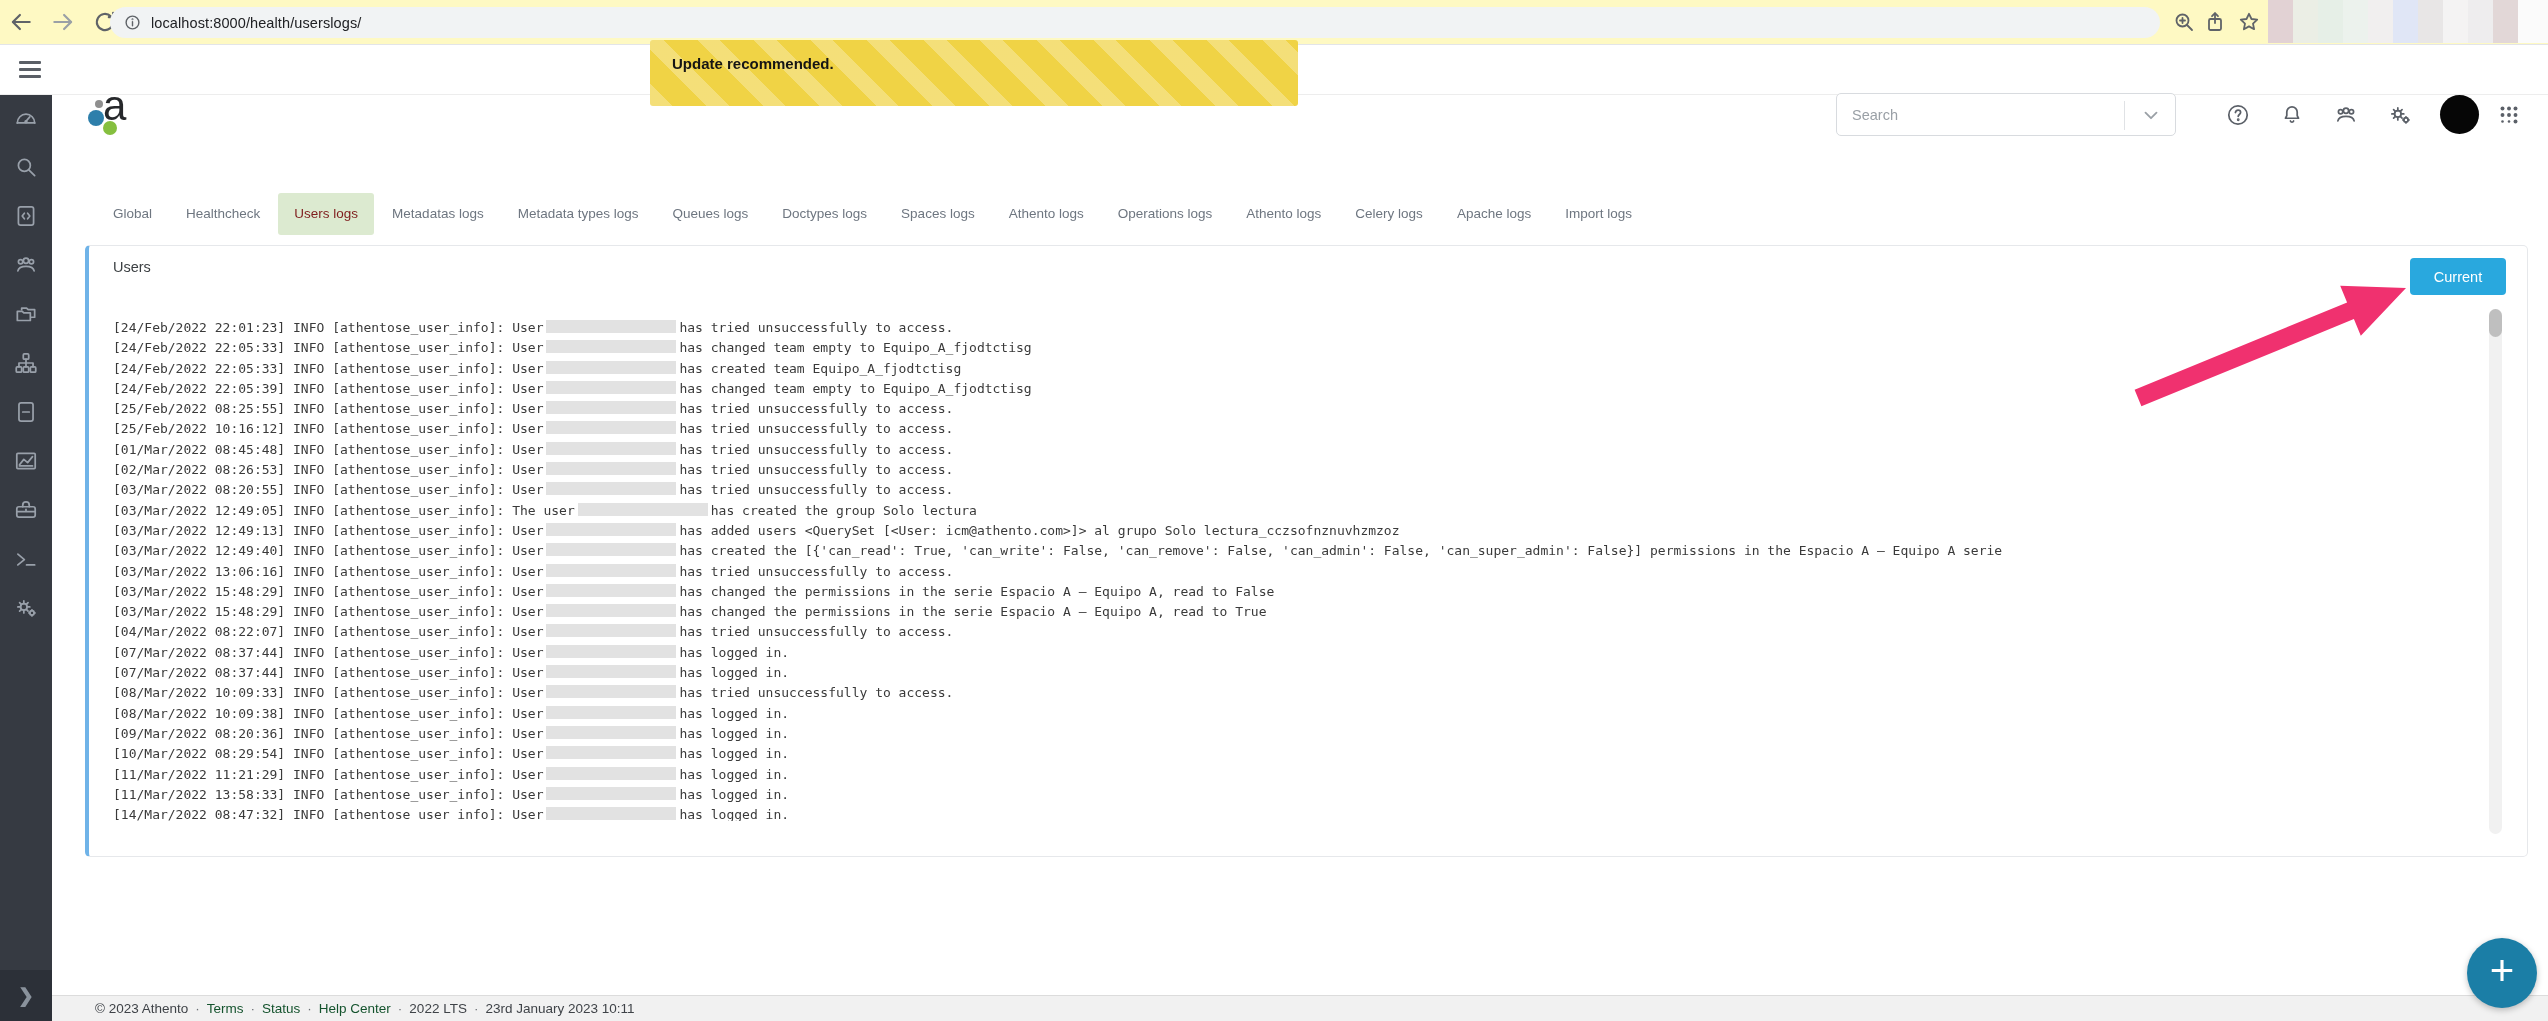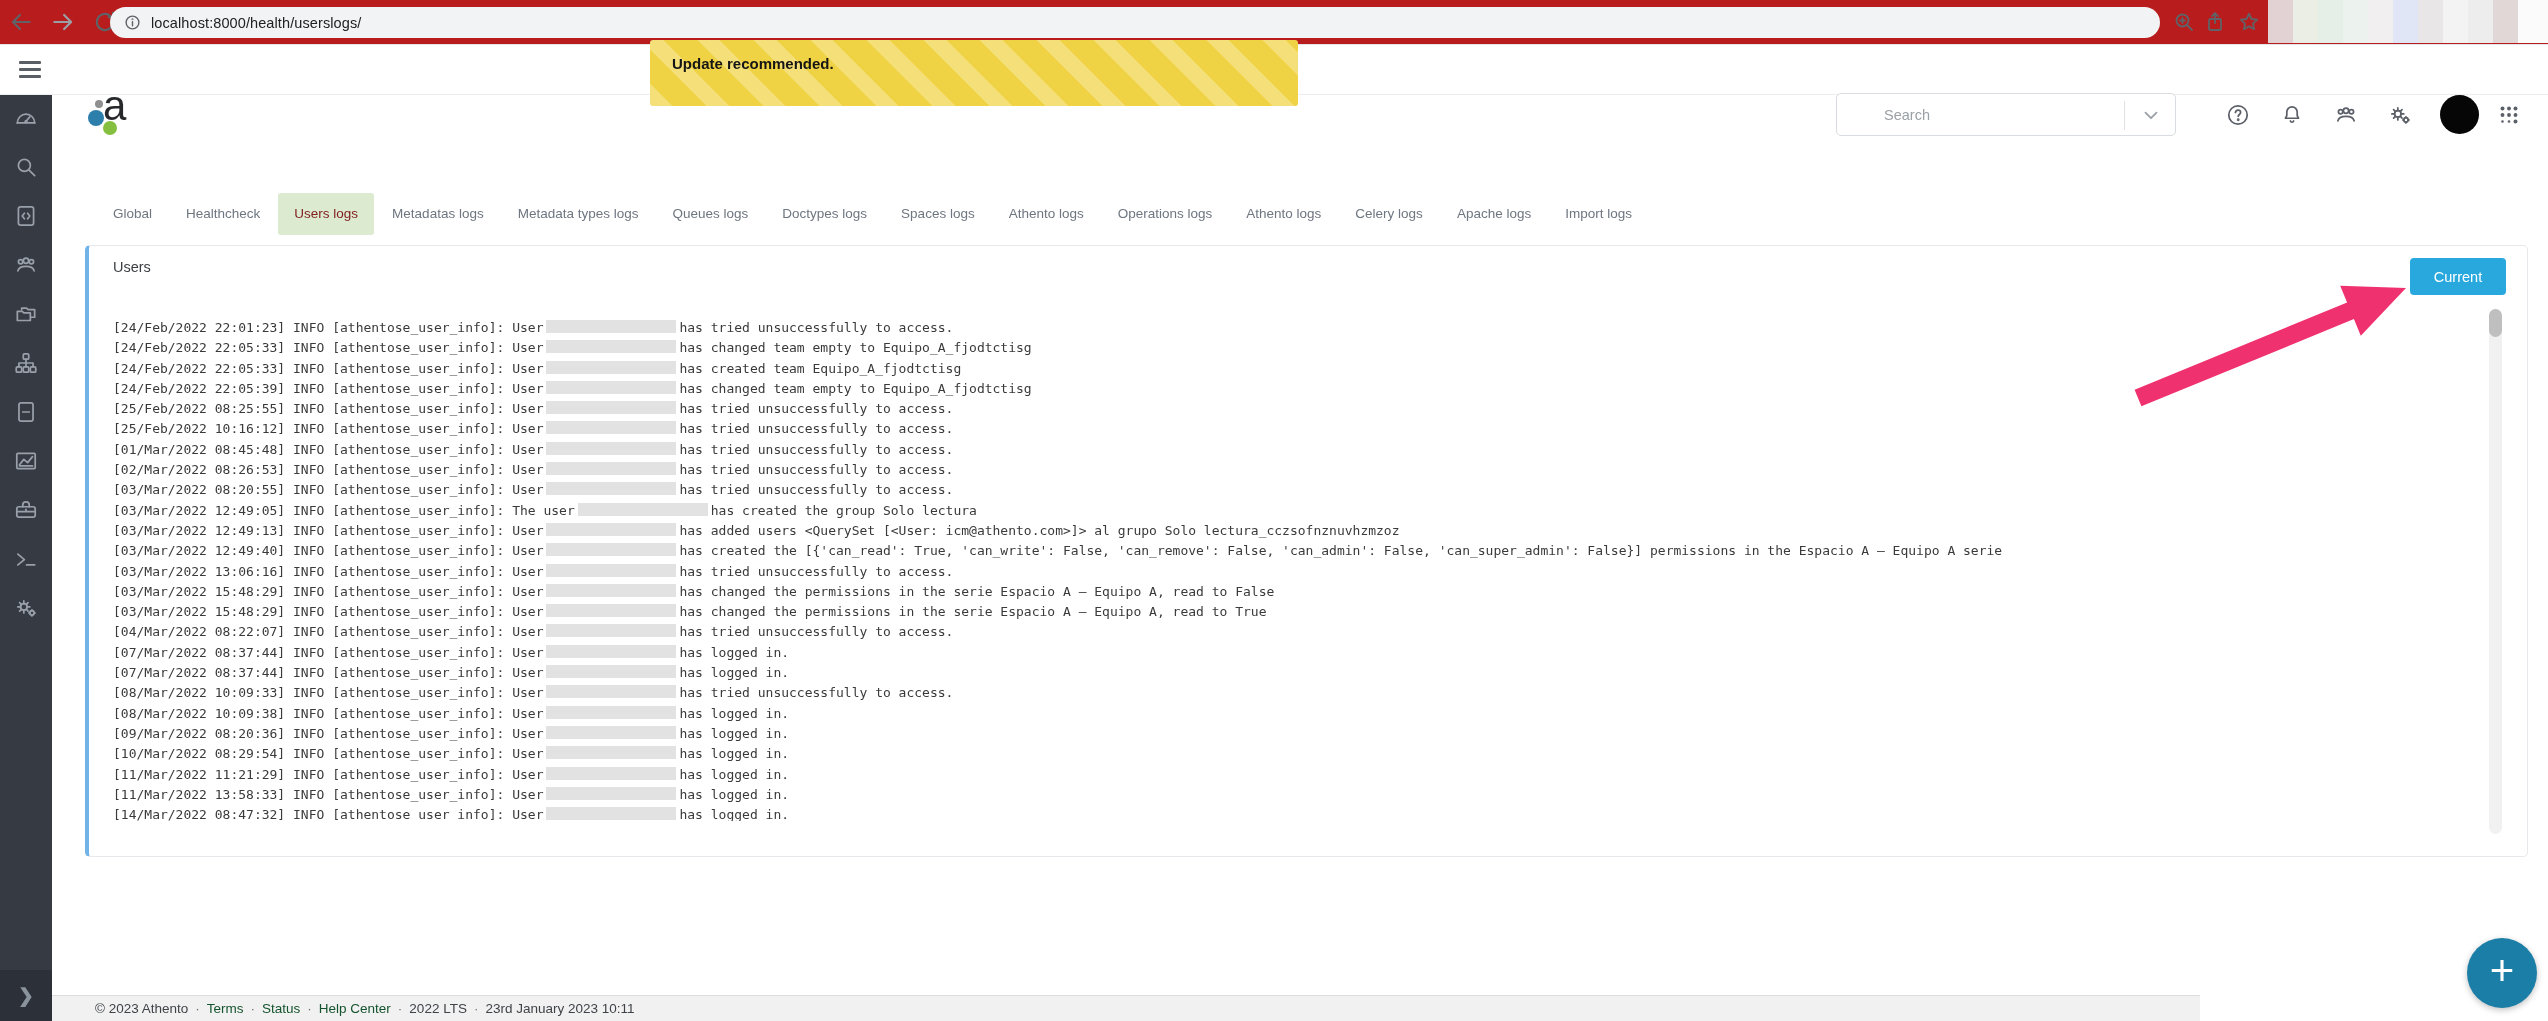--- a/index.html
+++ b/index.html
@@ -1,21 +1,21 @@
 <!DOCTYPE html>
 <html><head>
 <meta charset="utf-8">
 <style>
   * { margin:0; padding:0; box-sizing:border-box; }
   html,body { width:2548px; height:1021px; overflow:hidden; background:#fff;
               font-family:"Liberation Sans", sans-serif; }
   .screen { position:relative; width:2548px; height:1021px; background:#fff; }
 
   
-  .chrome { position:absolute; left:0; top:0; width:2548px; height:45px; background:#b91c1c;
+  .chrome { position:absolute; left:0; top:0; width:2548px; height:45px; background:#fef9c3;
             border-bottom:1px solid #e3e5e8; z-index:5; }
   .nav-ic { position:absolute; top:9px; width:26px; height:26px; color:#5f6368; }
   .nav-ic svg { width:100%; height:100%; }
   .nav-ic.dim { color:#9aa0a6; }
   .url-pill { position:absolute; left:110px; top:7px; width:2050px; height:31px;
               background:#f1f3f4; border-radius:16px; display:flex; align-items:center; }
   .info-ic { width:17px; height:17px; margin-left:14px; color:#5f6368; flex:0 0 auto; }
   .info-ic svg { width:100%; height:100%; }
   .url-text { margin-left:10px; font-size:14.5px; color:#202124; letter-spacing:.1px; }
   .chrome-ic { position:absolute; top:10px; width:24px; height:24px; color:#5f6368; }
@@ -28,21 +28,21 @@
                border-bottom:1px solid #ededed; z-index:4; }
   .hamburger { position:absolute; left:16px; top:13px; width:28px; height:24px; padding-top:3px; cursor:pointer; }
   .hamburger i { display:block; width:22px; height:2.5px; background:#5a5f66; margin:0 auto 4.5px auto; border-radius:1px; }
   .logo { position:absolute; left:82px; top:43px; width:54px; height:52px; }
   .logo .a { position:absolute; left:21px; top:-6px; font-size:42px; color:#26282b; font-family:"Liberation Sans",sans-serif; }
   .logo .dot { position:absolute; border-radius:50%; }
   .logo .d1 { left:13px; top:12px; width:8px;  height:8px;  background:#8f8f8f; }
   .logo .d2 { left:6px;  top:22px; width:16px; height:16px; background:#2d7fab; }
   .logo .d3 { left:21px; top:33px; width:14px; height:14px; background:#85bf3f; }
   .searchbox { position:absolute; left:1836px; top:48px; width:340px; height:43px; background:#fff;
-               border:1px solid #d8dbdf; border-radius:5px; display:flex; align-items:center;padding-left:32px; }
+               border:1px solid #d8dbdf; border-radius:5px; display:flex; align-items:center; }
   .searchbox input { border:none; outline:none; background:transparent; margin-left:15px; width:240px;
                      font-size:14.5px; color:#333; font-family:"Liberation Sans",sans-serif; }
   .searchbox input::placeholder { color:#9aa0a6; }
   .sdivider { position:absolute; right:50px; top:7px; width:1px; height:29px; background:#e0e2e5; }
   .schev { position:absolute; right:13px; top:10px; width:22px; height:22px; color:#9aa0a6; }
   .schev svg { width:100%; height:100%; }
   .hicon { position:absolute; top:57px; width:26px; height:26px; color:#5b6068; cursor:pointer; }
   .hicon svg { width:100%; height:100%; }
   .avatar { position:absolute; left:2440px; top:50px; width:39px; height:39px; border-radius:50%;
             background:#060606; cursor:pointer; }
@@ -82,21 +82,21 @@
   .redacted { display:inline-block; width:130px; height:13px; background:#e2e2e2;
               vertical-align:-1px; margin:0 3px; }
   .sbar { position:absolute; left:2400px; top:63px; width:13px; height:525px; background:#f1f1f1;
           border-radius:7px; }
   .sthumb { position:absolute; left:0; top:0; width:13px; height:28px; background:#bfbfbf;
             border-radius:7px; cursor:pointer; }
 
   .arrow-svg { position:absolute; left:2118px; top:258px; width:300px; height:150px; z-index:20; pointer-events:none; }
 
   
-  .footer { position:absolute; left:52px; top:995px; width:2148px; height:26px; background:#f1f1f1;
+  .footer { position:absolute; left:52px; top:995px; width:2496px; height:26px; background:#f1f1f1;
             border-top:1px solid #dcdcdc; display:flex; align-items:center; padding-left:43px;
             font-size:13.5px; color:#3f4348; z-index:2; }
   .footer a { color:#14532d; text-decoration:none; cursor:pointer; }
   .footer .sep { margin:0 7px; color:#6b6f74; }
   .fab { position:absolute; left:2467px; top:938px; width:70px; height:70px; border-radius:50%;
          background:#1b7ea6; z-index:30; display:flex; align-items:center; justify-content:center;
          box-shadow:0 2px 6px rgba(0,0,0,.25); cursor:pointer; }
   .fab span { color:#fff; font-size:42px; font-weight:300; line-height:1; margin-top:-4px; }
 </style>
 </head>

